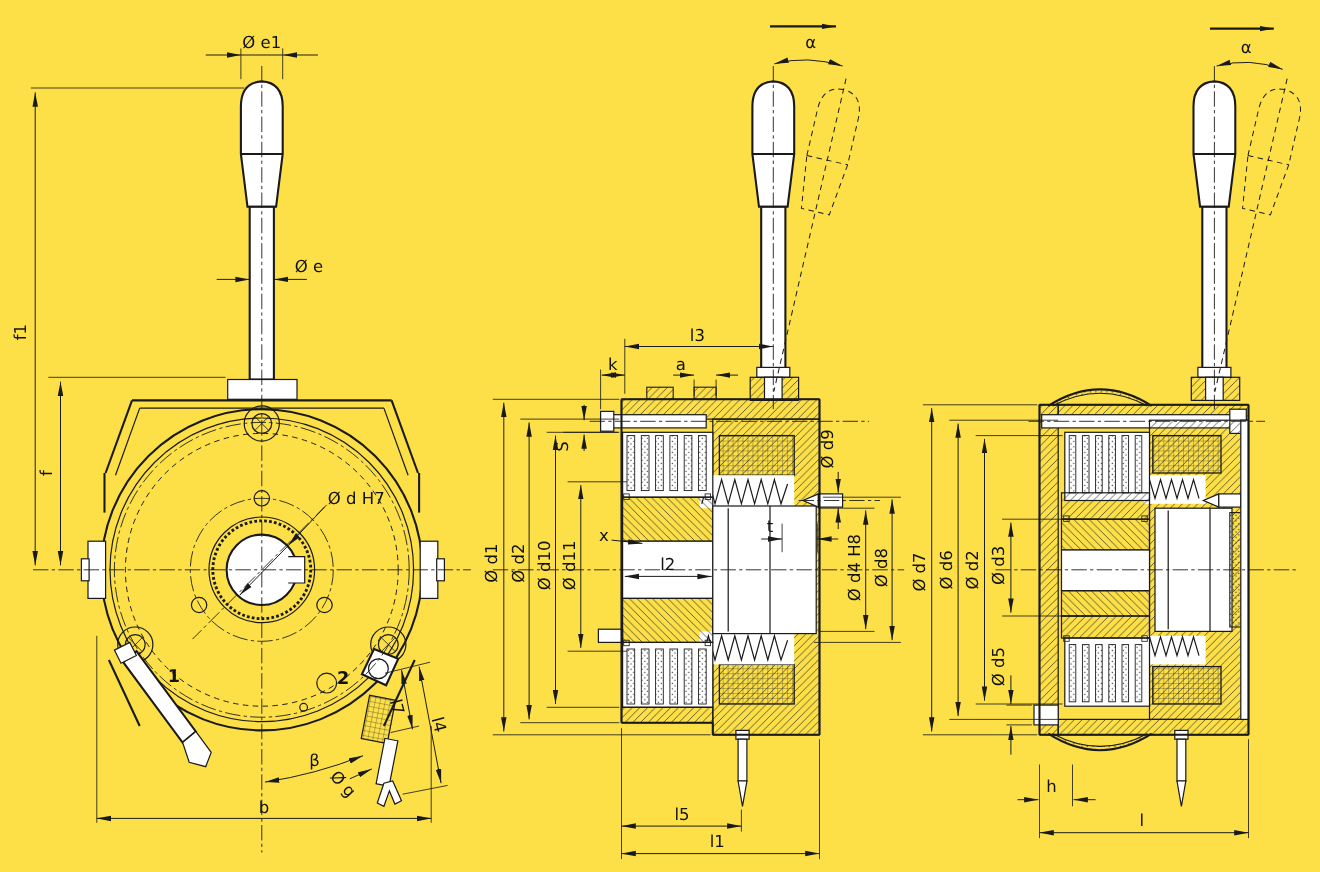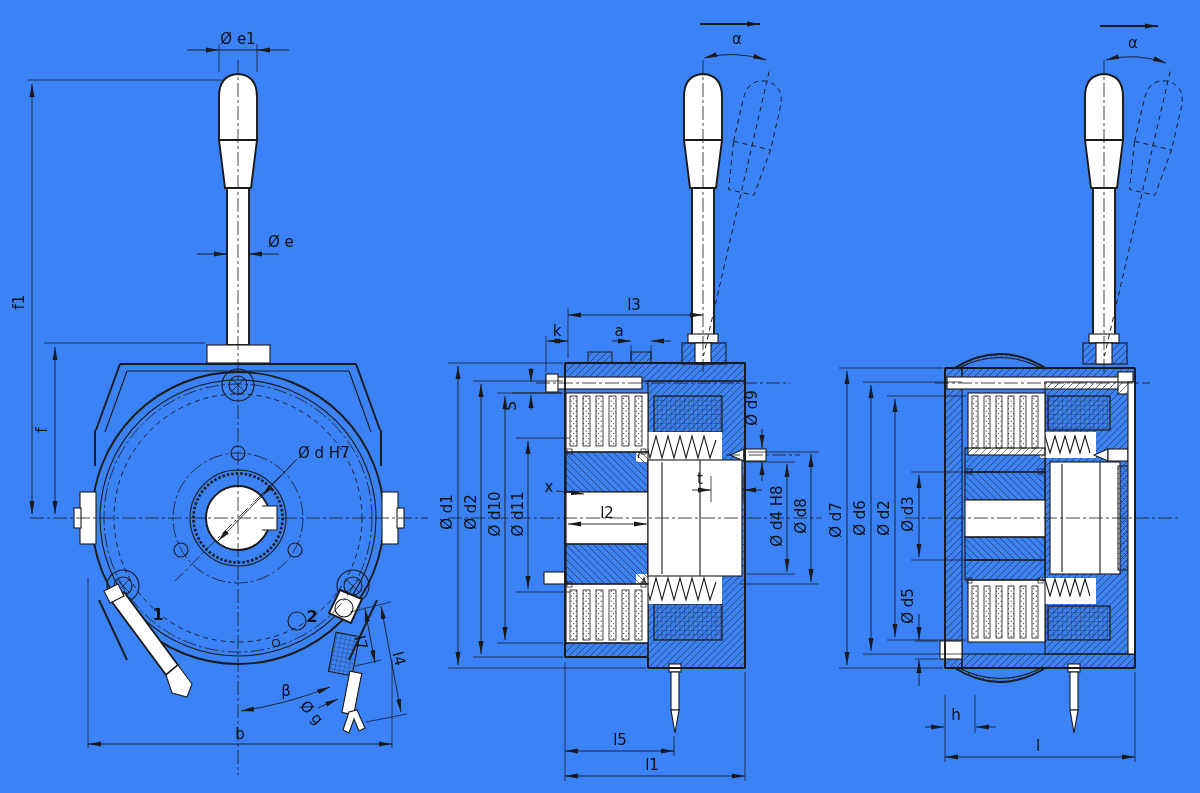--- a/index.html
+++ b/index.html
@@ -1,16 +1,16 @@
 <!DOCTYPE html>
 <html><head>
 <meta charset="utf-8">
 <style>
   html,body{margin:0;padding:0;background:#fff}
-  .sheet{width:1200px;height:793px;background:#3b82f6;position:relative;overflow:hidden}
+  .sheet{width:1200px;height:793px;background:#fde047;position:relative;overflow:hidden}
   svg{display:block}
   text{font-family:"DejaVu Sans",sans-serif;font-size:15px;fill:#111;}
   .b{font-weight:bold;font-size:16px}
   .ln{stroke:#1a1a1a;stroke-width:1.1;fill:none}
   .ln2{stroke:#1a1a1a;stroke-width:1.9;fill:none}
   .w{fill:#ffffff}
   .dim{stroke:#1a1a1a;stroke-width:0.9;fill:none}
   .ext{stroke:#1a1a1a;stroke-width:0.75;fill:none}
   .cl{stroke:#1a1a1a;stroke-width:0.8;stroke-dasharray:14 3 3 3;fill:none}
   .dsh{stroke:#1a1a1a;stroke-width:0.9;stroke-dasharray:5 4;fill:none}

